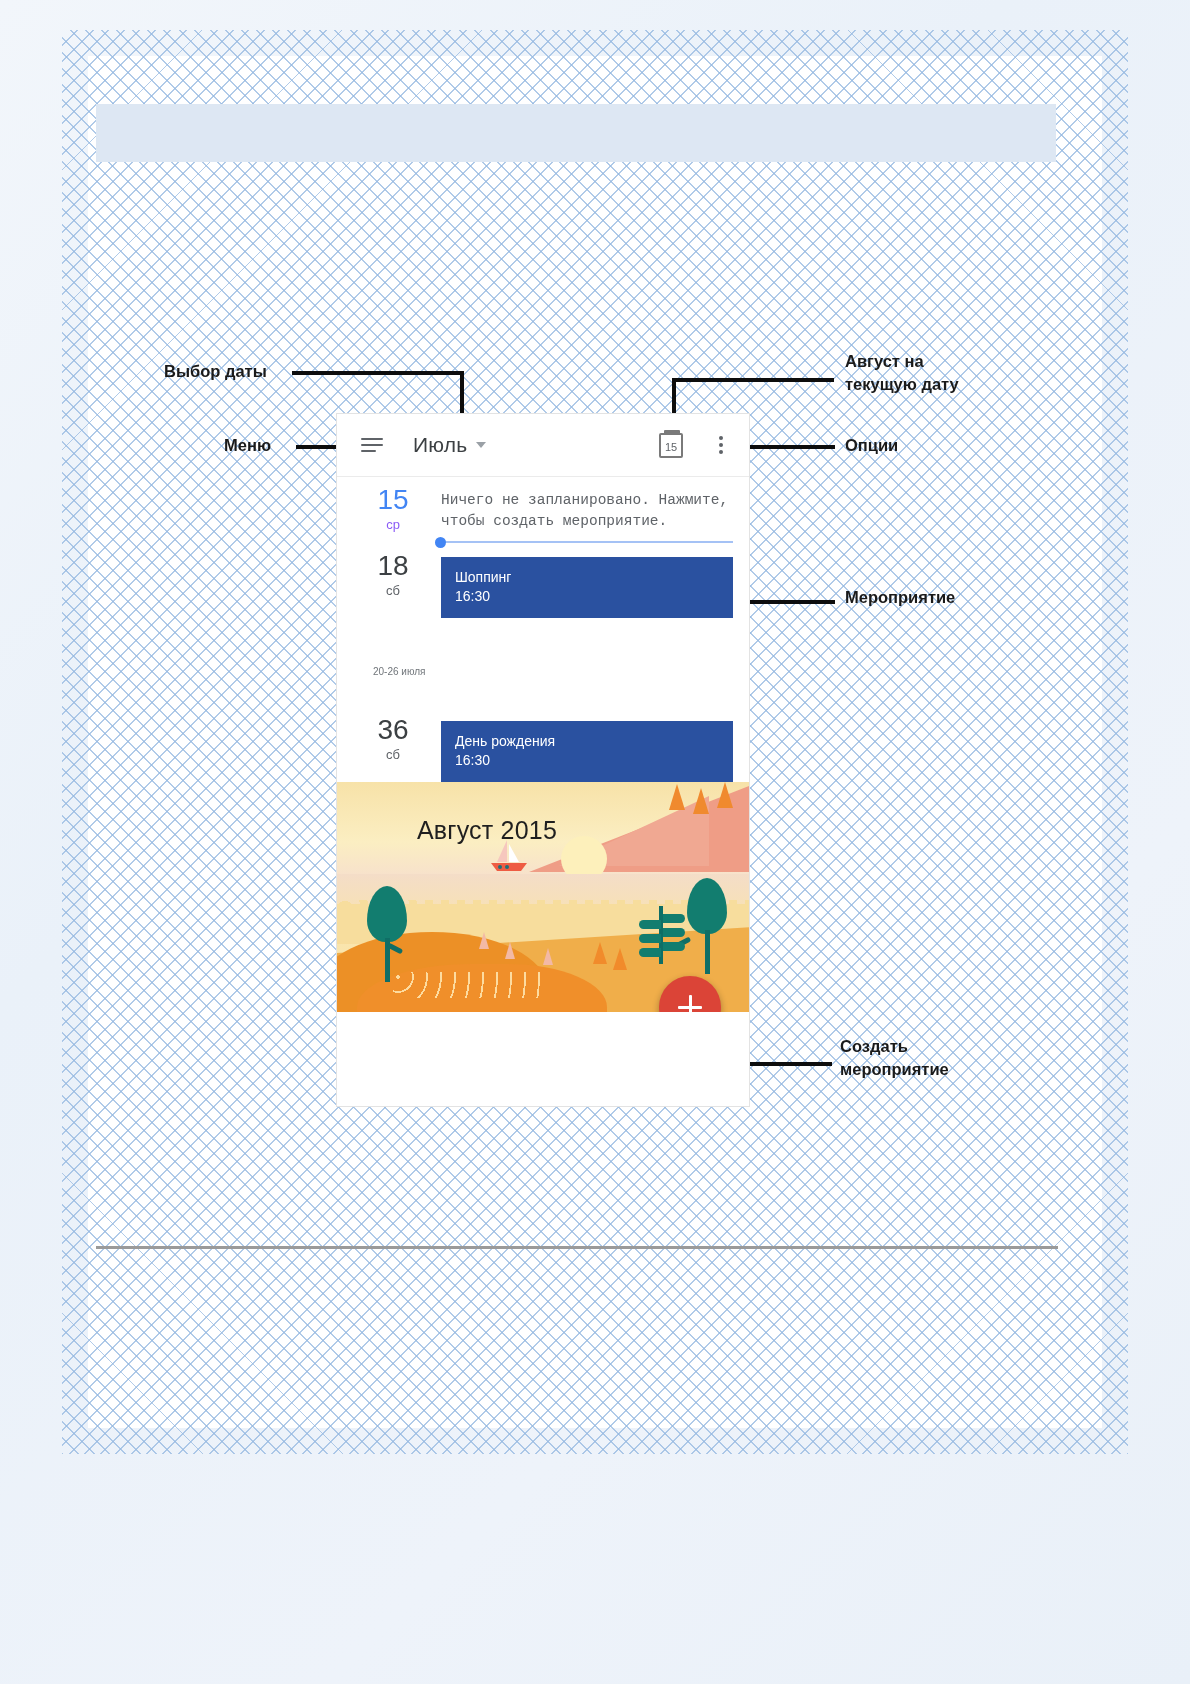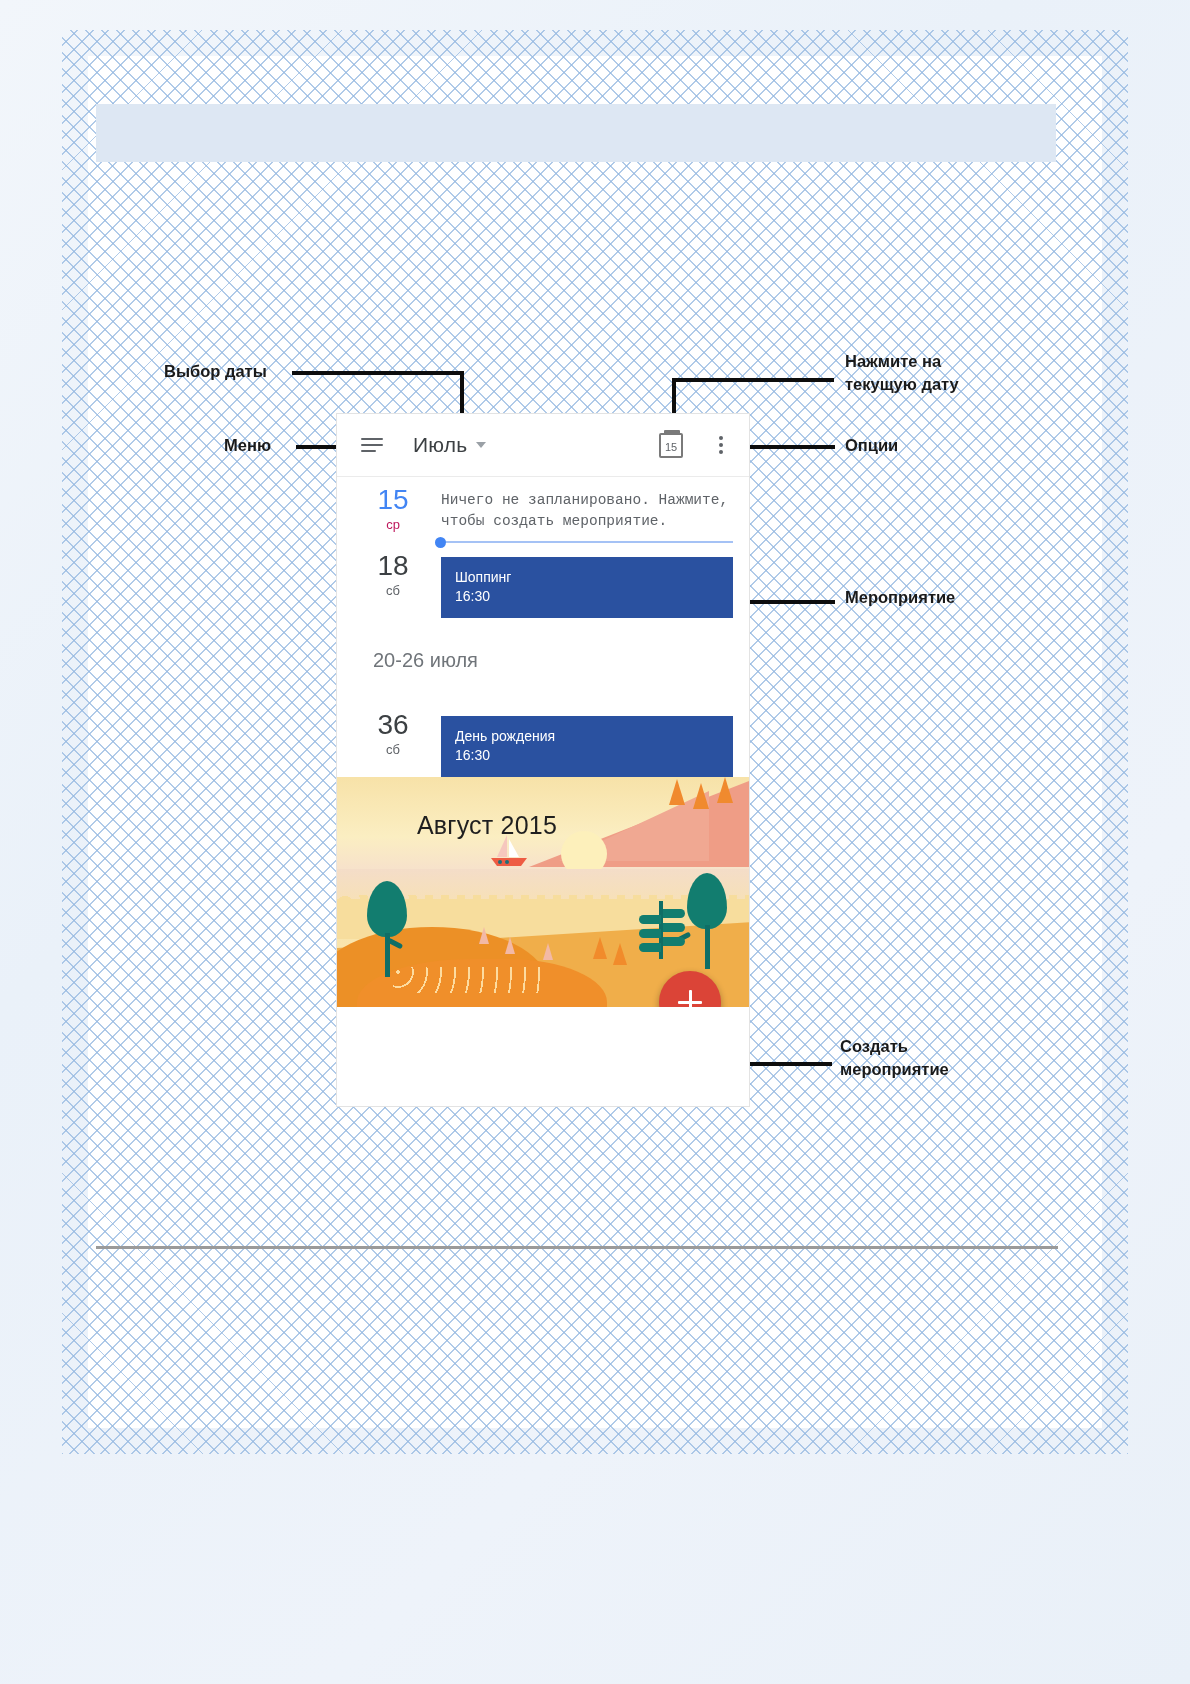--- a/index.html
+++ b/index.html
@@ -177,21 +177,21 @@
     line-height: 30px;
     color: #3c4043;
     font-weight: 400;
   }
   .dayname {
     font-size: 13px;
     color: #5f6368;
     margin-top: 2px;
   }
   .today .daynum { color: #4285f4; }
-  .today .dayname { color: #be185d; }
+  .today .dayname { color: #8b5cf6; }
 
   .bodycol { flex: 1; padding-right: 16px; }
 
   .empty-note {
     font-size: 14.5px;
     line-height: 21px;
     color: #5f6368;
     padding-top: 13px;
     padding-left: 14px;
     font-family: Liberation Mono, monospace;
@@ -224,23 +224,23 @@
     font-size: 14px;
     font-weight: normal;
     line-height: 19px;
   }
   .event-time {
     font-size: 14px;
     line-height: 19px;
   }
 
   .week-divider {
-    font-size: 20px;
+    font-size: 10px;
     color: #70757a;
-    padding: 31px 0 30px 36px;
+    padding: 48px 0 30px 36px;
   }
 
   
   .banner {
     position: relative;
     height: 230px;
     overflow: hidden;
     background: linear-gradient(#f5dfa0, #fbe7b2);
   }
   .banner-title {
@@ -417,21 +417,21 @@
 <div class="top-band"></div>
 <div class="bottom-rule"></div>
 
 <div class="anno" style="left:164px; top:360px;">Выбор даты</div>
 <div class="lead h" style="left:292px; top:371px; width:172px;"></div>
 <div class="lead v" style="left:460px; top:371px; height:72px;"></div>
 
 <div class="anno" style="left:224px; top:434px;">Меню</div>
 <div class="lead h" style="left:296px; top:445px; width:96px;"></div>
 
-<div class="anno" style="left:845px; top:350px;">Нажмите на
+<div class="anno" style="left:845px; top:350px;">Август на
 текущую дату</div>
 <div class="lead h" style="left:672px; top:378px; width:162px;"></div>
 <div class="lead v" style="left:672px; top:378px; height:55px;"></div>
 
 <div class="anno" style="left:845px; top:434px;">Опции</div>
 <div class="lead h" style="left:733px; top:445px; width:102px;"></div>
 
 <div class="anno" style="left:845px; top:586px;">Мероприятие</div>
 <div class="lead h" style="left:733px; top:600px; width:102px;"></div>
 

